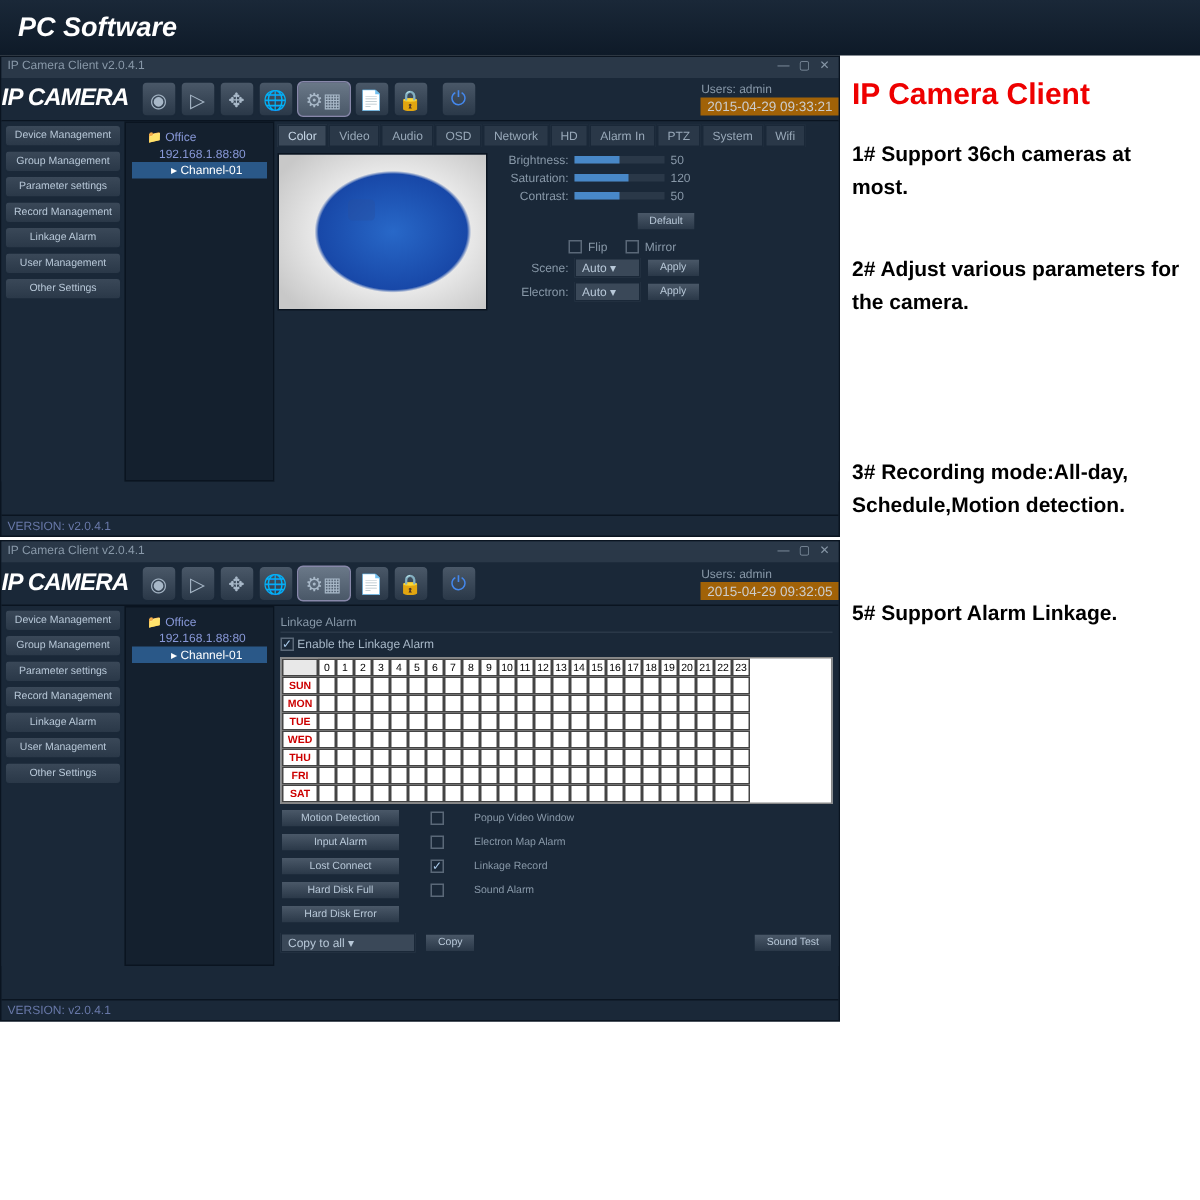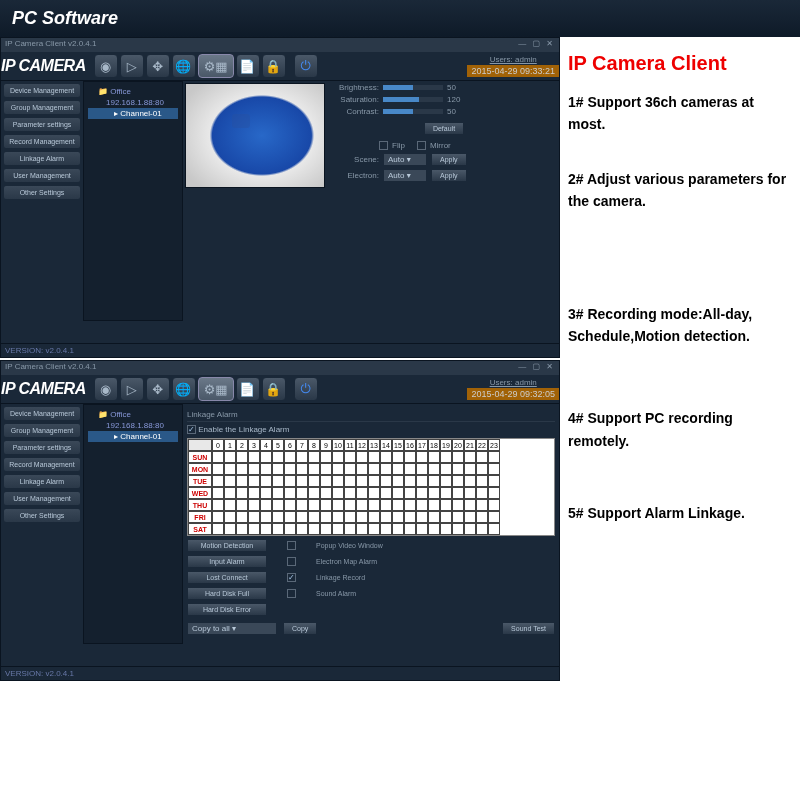--- a/index.html
+++ b/index.html
@@ -87,24 +87,23 @@
   display: flex;
   align-items: center;
   justify-content: center;
   font-size: 13px;
   cursor: pointer;
 }
 .tbtn.wide { width: 36px; }
 .tbtn.hl { background: linear-gradient(to bottom, #6a7888, #4a5868); border-color: #88a; }
 .header-right {
   margin-left: auto;
-  text-align: center;
+  text-align: left;
   font-size: 8px;
   color: #8898a8;
-  text-decoration: underline;
 }
 .header-right .ts {
   background: #a16207;
   color: #ccc;
   padding: 1px 4px;
   font-size: 9px;
   display: inline-block;
   margin-top: 1px;
 }
 .app-body {
@@ -324,20 +323,32 @@
           <div class="side-btn">Linkage Alarm</div>
           <div class="side-btn">User Management</div>
           <div class="side-btn">Other Settings</div>
         </div>
         <div class="tree-panel">
           <div class="tree-node">📁 <span>Office</span></div>
           <div class="tree-node" style="padding-left:18px">192.168.1.88:80</div>
           <div class="tree-node sel" style="padding-left:26px">▸ <span>Channel-01</span></div>
         </div>
         <div class="main-panel">
+          <div class="tabs">
+            <div class="tab active">Color</div>
+            <div class="tab">Video</div>
+            <div class="tab">Audio</div>
+            <div class="tab">OSD</div>
+            <div class="tab">Network</div>
+            <div class="tab">HD</div>
+            <div class="tab">Alarm In</div>
+            <div class="tab">PTZ</div>
+            <div class="tab">System</div>
+            <div class="tab">Wifi</div>
+          </div>
           <div class="settings-area">
             <div class="preview"></div>
             <div class="controls">
               <div class="crow">
                 <span class="lbl">Brightness:</span>
                 <div class="slider s50"></div>
                 <span>50</span>
               </div>
               <div class="crow">
                 <span class="lbl">Saturation:</span>
@@ -671,16 +682,15 @@
       <div class="version">VERSION: v2.0.4.1</div>
     </div>
 
   </div>
 
   <div class="right-col">
     <div class="right-title">IP Camera Client</div>
     <div class="feature">1# Support 36ch cameras at most.</div>
     <div class="feature" style="margin-top:32px">2# Adjust various parameters for the camera.</div>
     <div class="feature" style="margin-top:90px">3# Recording mode:All-day, Schedule,Motion detection.</div>
-    <div class="feature" style="margin-top:60px">4# Support PC recording remotely.</div>
     <div class="feature" style="margin-top:50px">5# Support Alarm Linkage.</div>
   </div>
 </div>
 
 </body></html>

